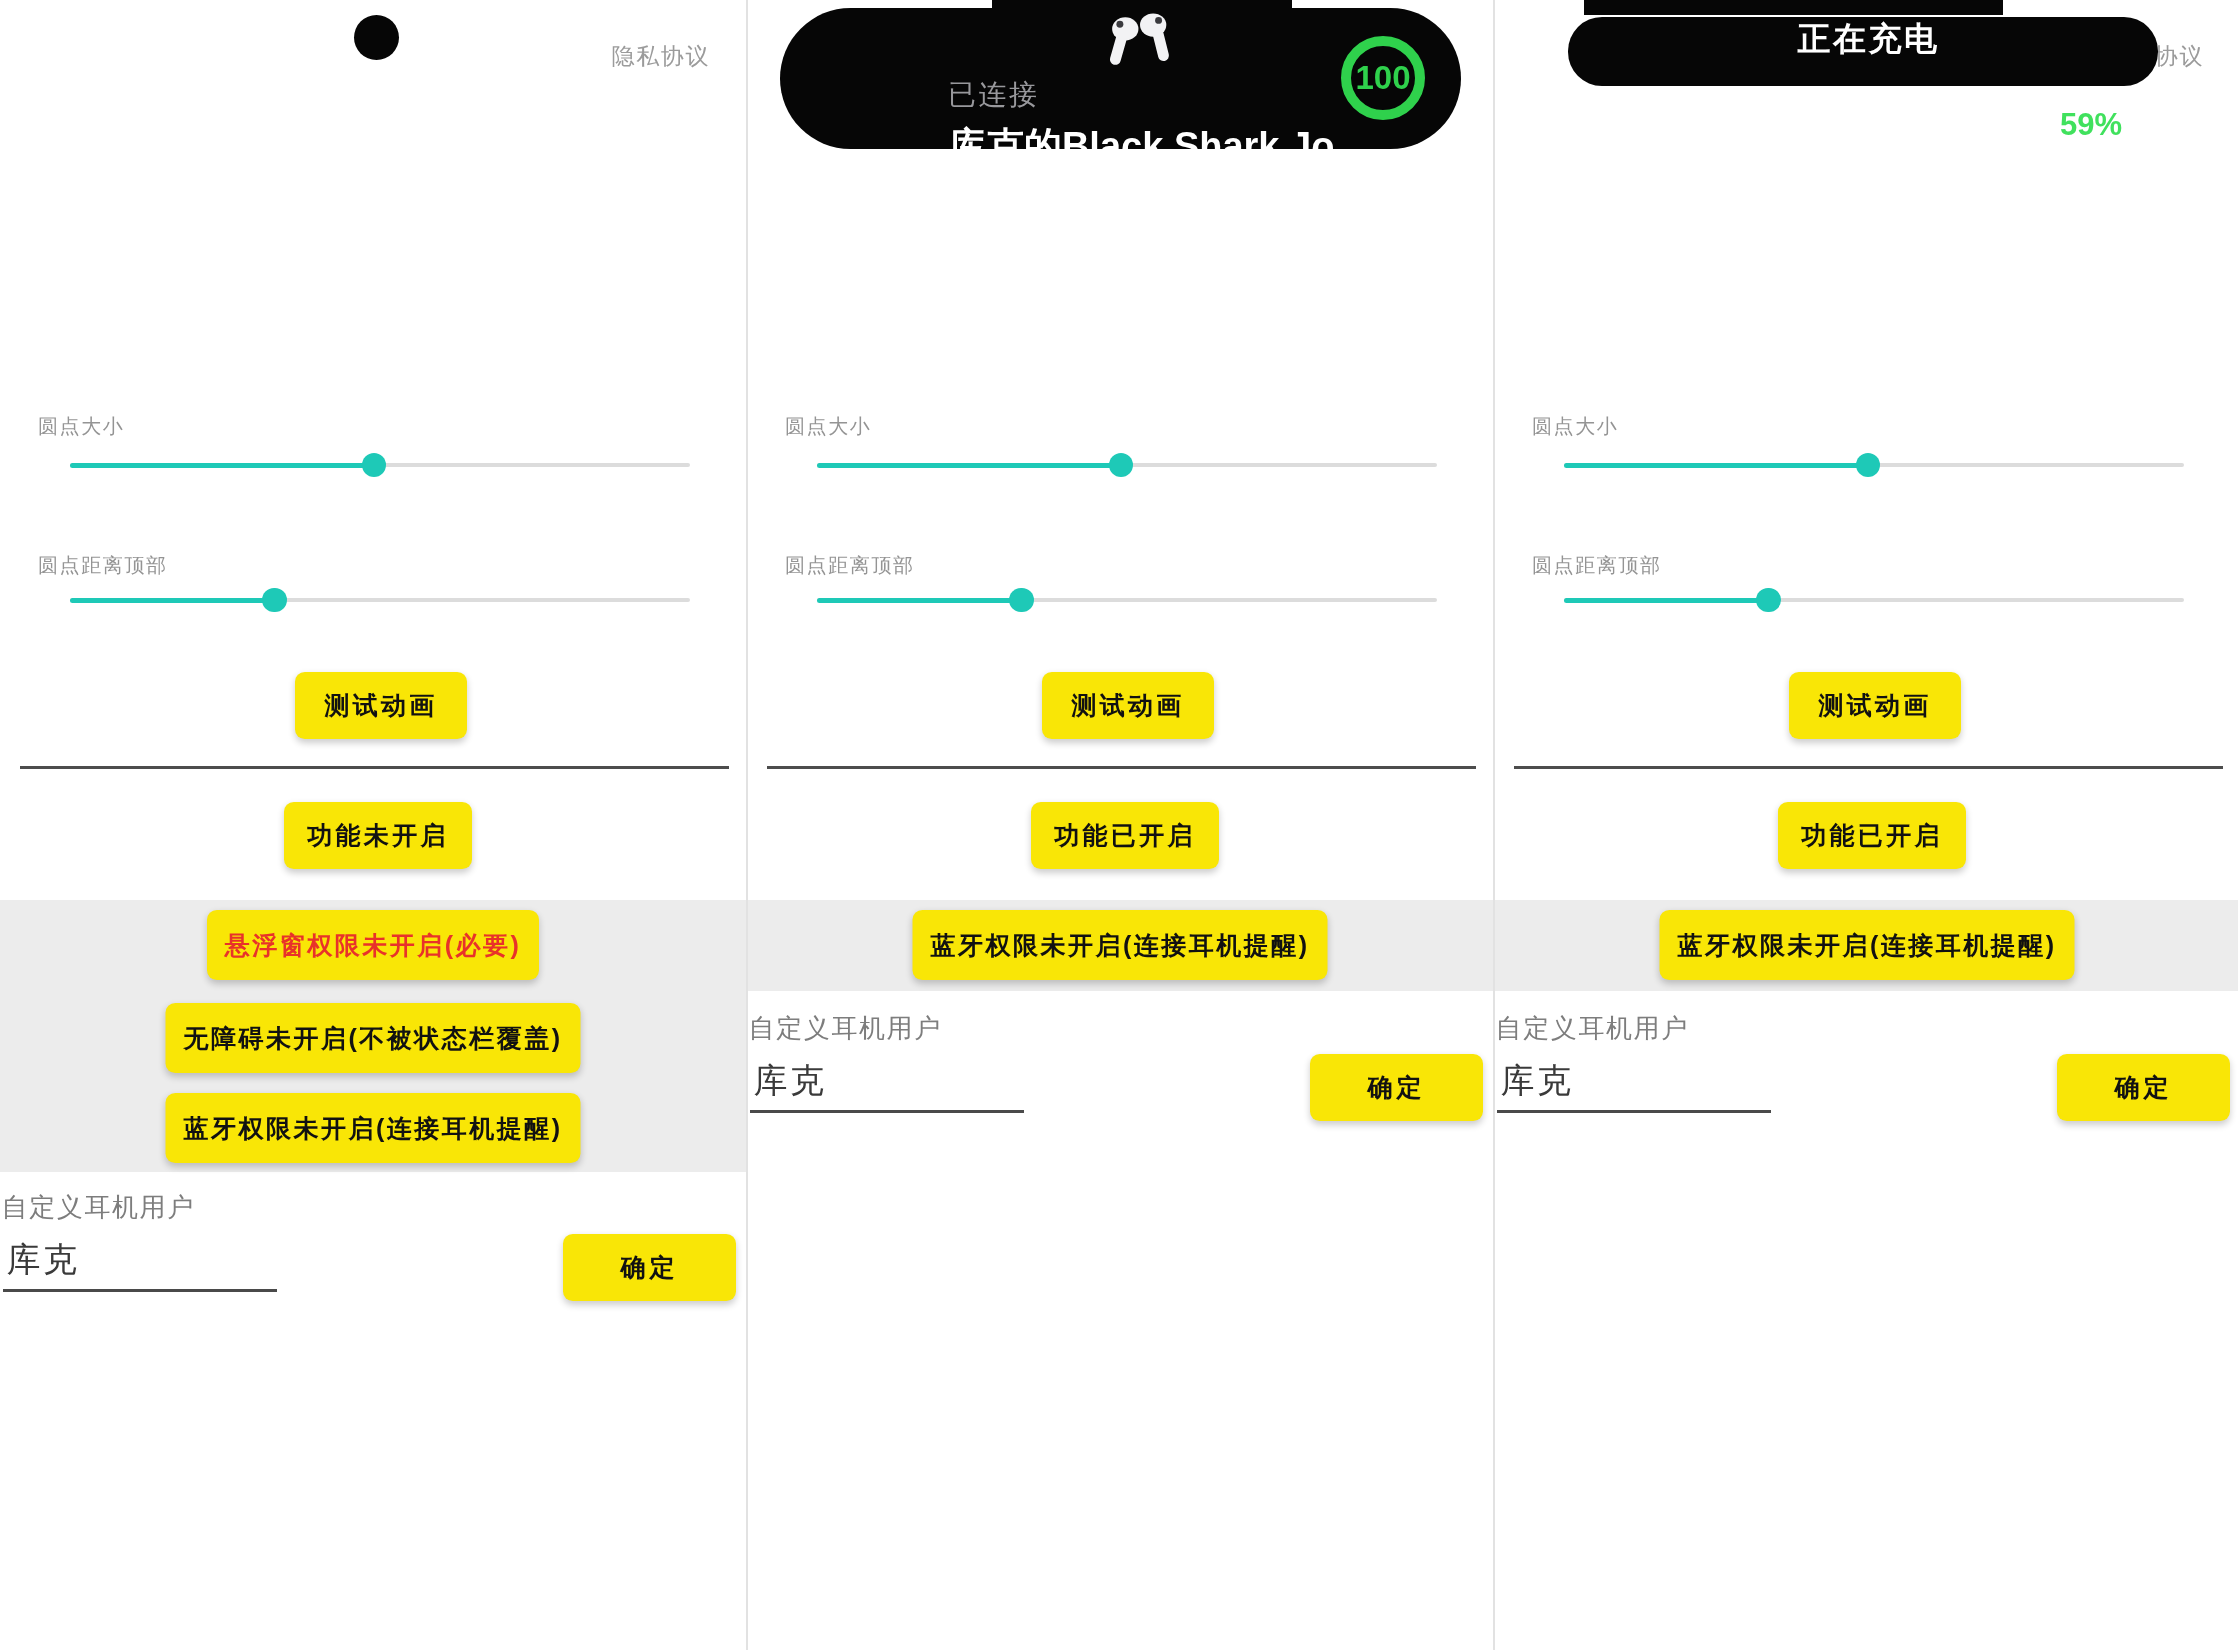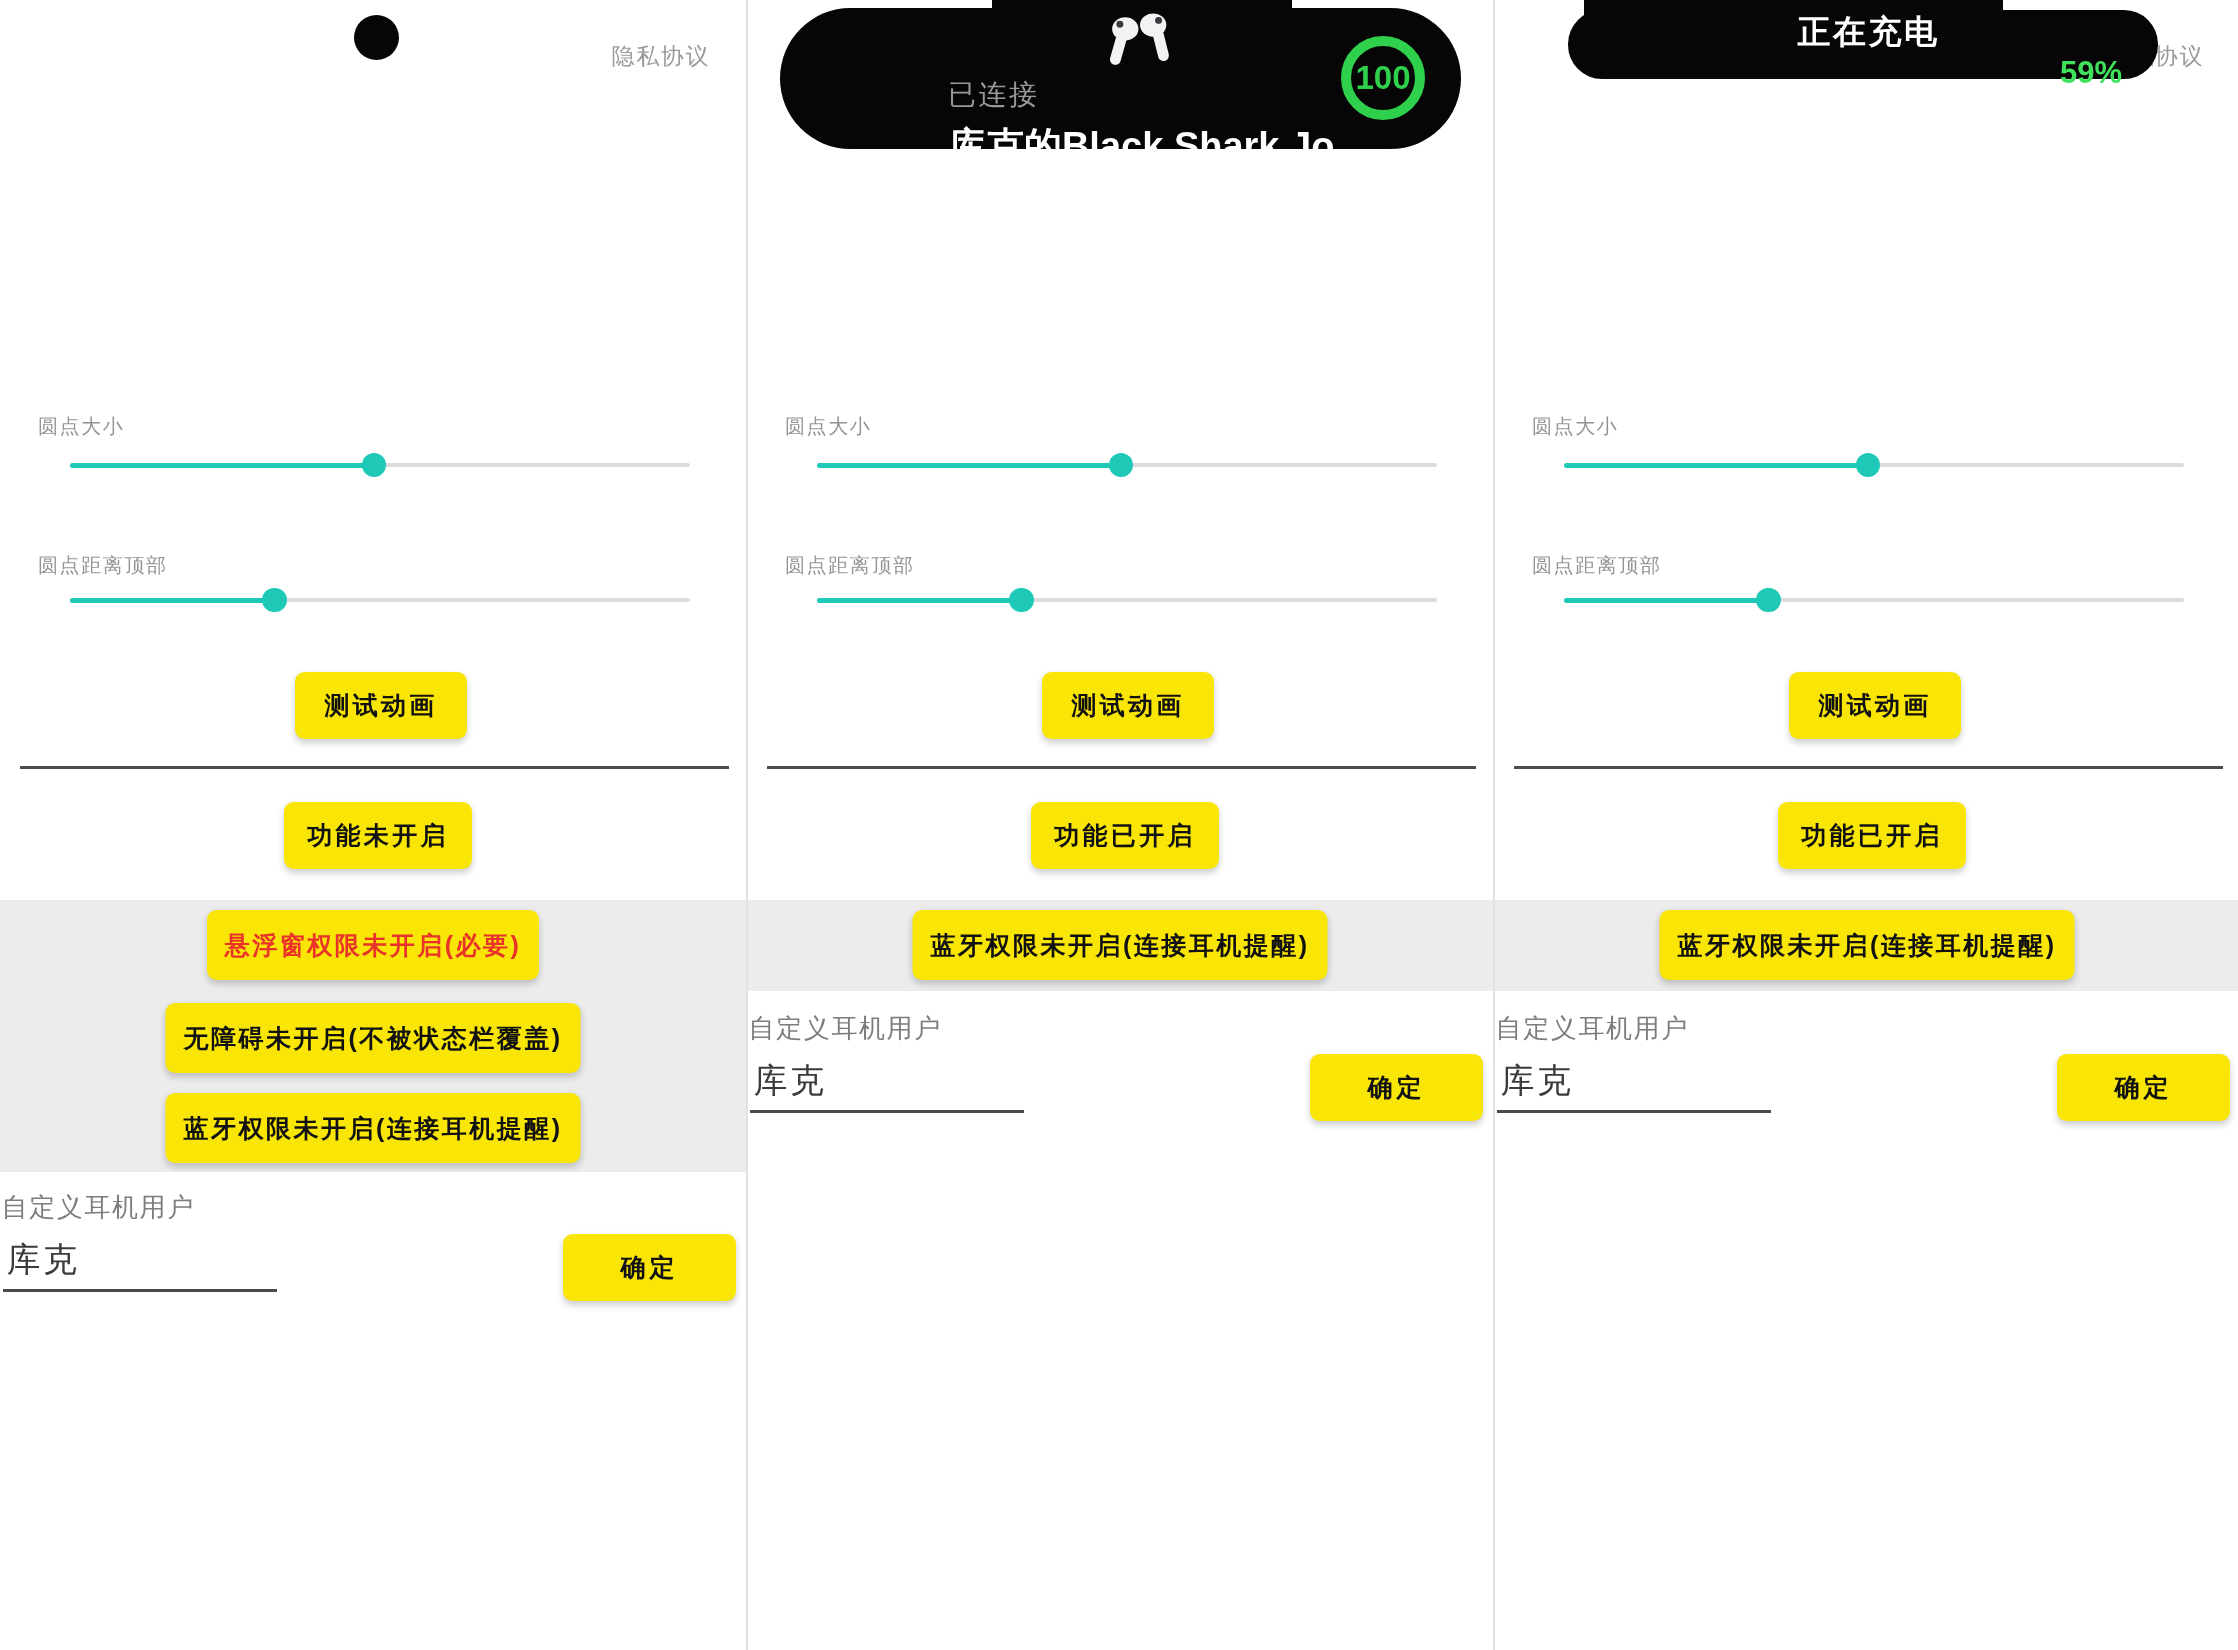--- a/index.html
+++ b/index.html
@@ -47,21 +47,21 @@
   
   .dot{position:absolute;left:354px;top:14.7px;width:45px;height:45px;border-radius:50%;background:#060606;}
   .toptab{position:absolute;background:#060606;z-index:2;}
   .pill{position:absolute;background:#060606;z-index:3;display:flex;align-items:center;flex-direction:column;}
   .pill2{left:33px;top:8.2px;width:681px;height:141px;border-radius:71px;padding-left:39px;box-sizing:border-box;}
   .pill2 .aptext{margin-left:34px;display:flex;flex-direction:column;}
   .conn{font-size:28px;color:#98989c;letter-spacing:2.5px;}
   .devname{margin-top:6.5px;font-size:38px;font-weight:bold;color:#ffffff;white-space:nowrap;}
   .ring{position:absolute;right:36px;top:28px;width:64px;height:64px;border:10.6px solid #2fd14c;border-radius:50%;
         display:flex;align-items:center;justify-content:center;font-size:33px;font-weight:bold;color:#2fd14c;}
-  .pill3{left:74px;top:10px;width:590px;height:69px;border-radius:34px;padding:0 23px 0 34px;box-sizing:border-box;}
+  .pill3{left:74px;top:17px;width:590px;height:69px;border-radius:34px;padding:0 23px 0 34px;box-sizing:border-box;gap:45px;}
   .chg-label{font-size:33px;font-weight:bold;color:#fff;letter-spacing:2.5px;}
   .pct{font-size:31px;font-weight:bold;color:#40e15d;margin-left:auto;margin-right:13px;}
   .batt{position:relative;width:69px;height:34px;border-radius:8.2px;background:#3a7d43;overflow:hidden;}
   .batt .bfill{position:absolute;left:0;top:0;bottom:0;width:var(--fill,50%);background:#55e46c;}
   .bcap{width:4.9px;height:16.3px;border-radius:2.5px;background:#8e9c90;margin-left:2.5px;}
 </style>
 </head>
 <body>
 
 <div id="screen">

